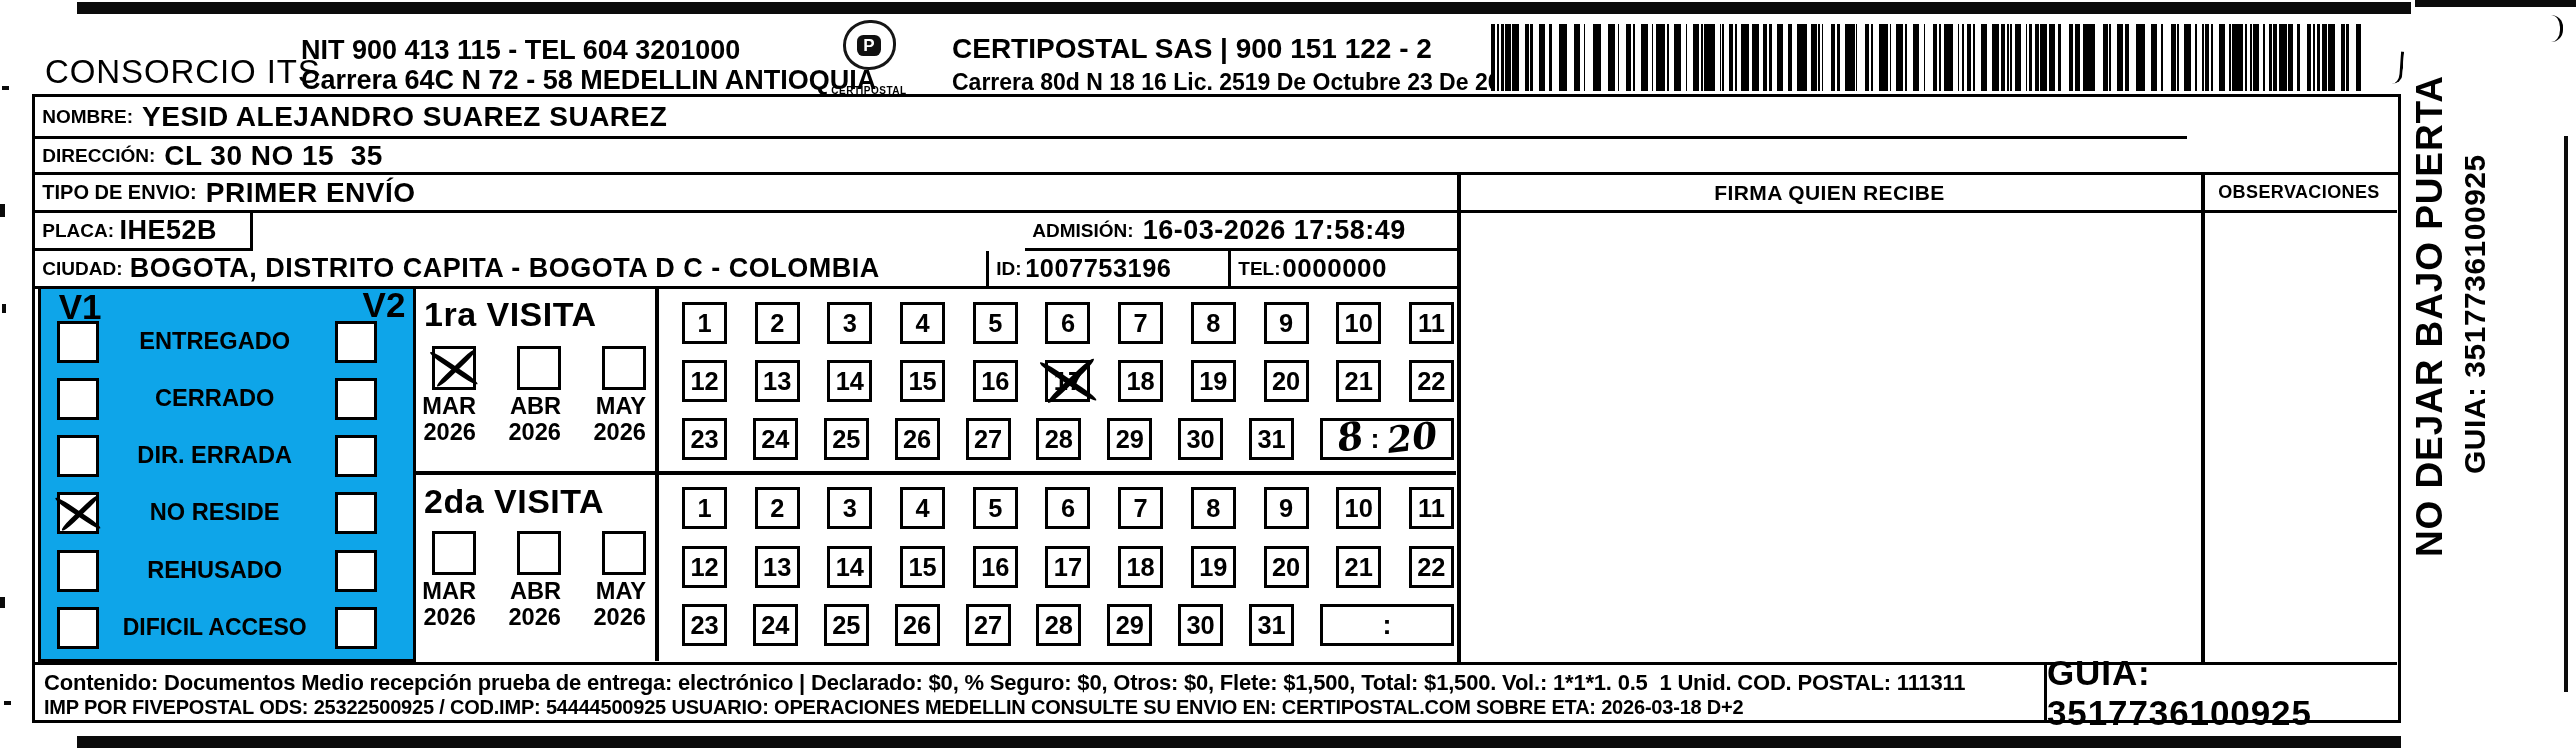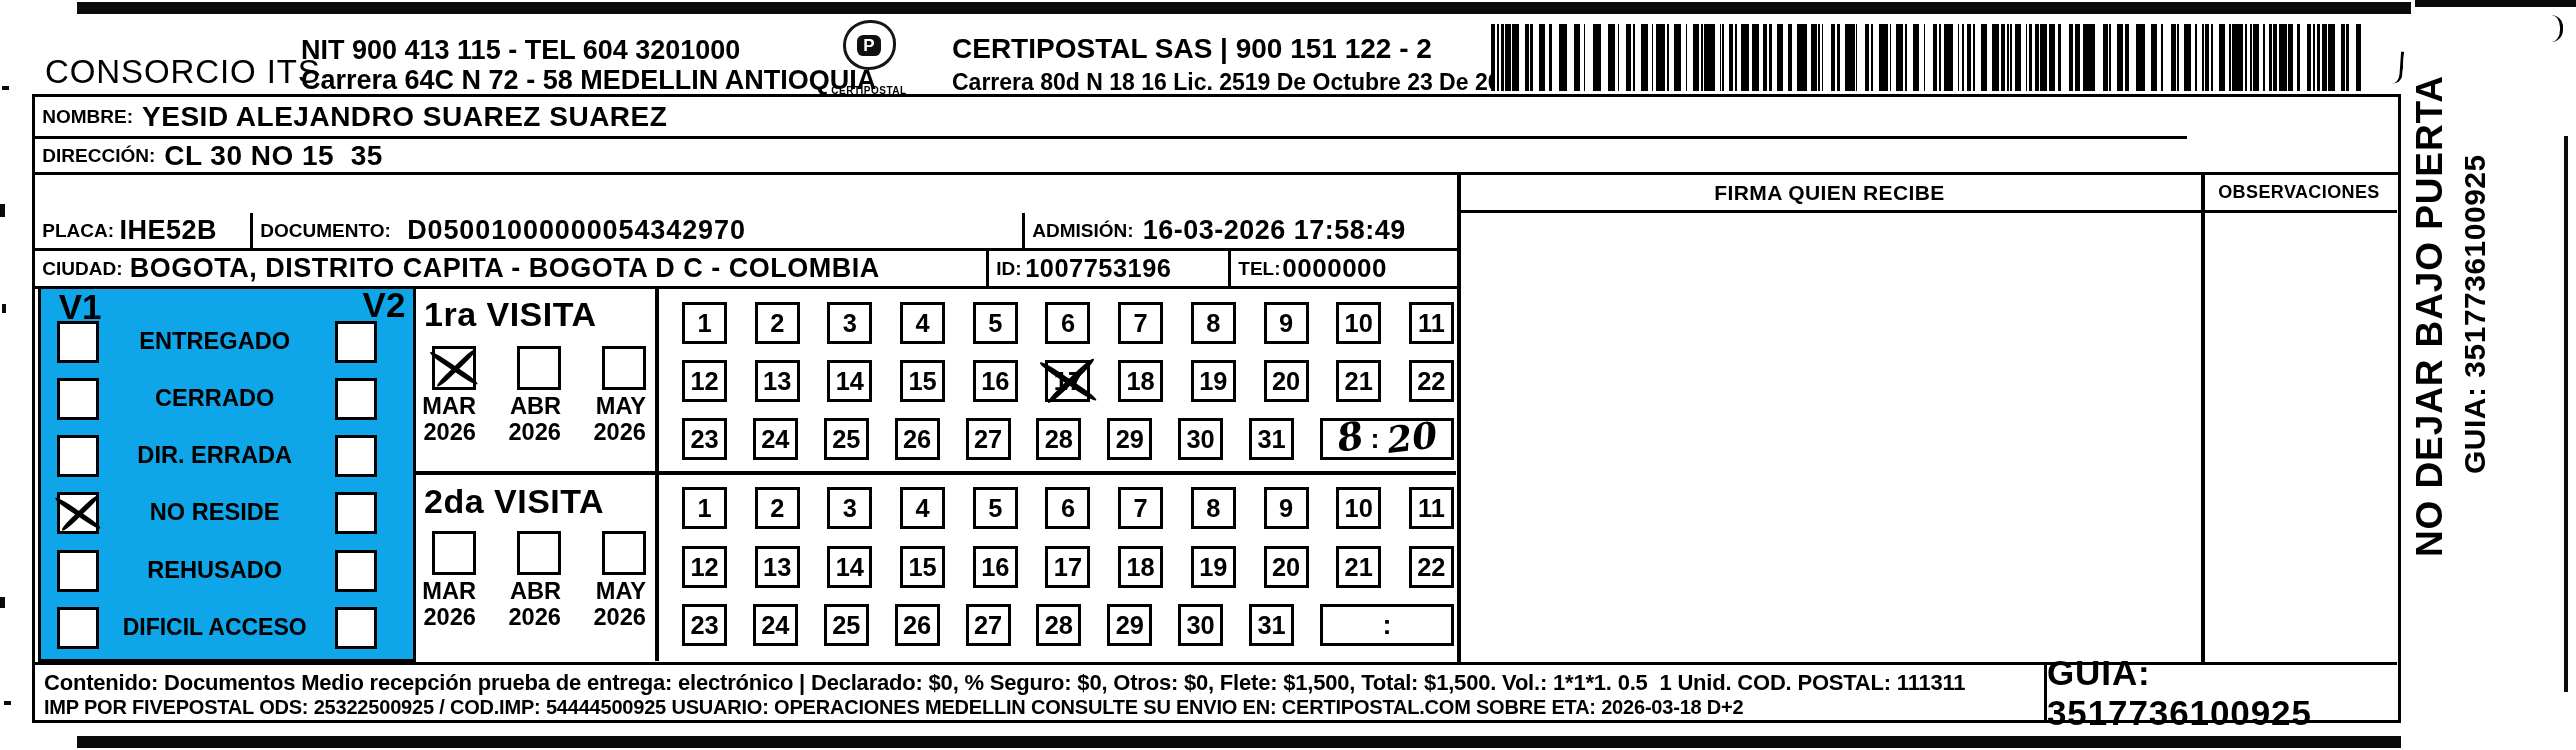--- a/index.html
+++ b/index.html
@@ -115,32 +115,32 @@
   <div class="tbl">
 
     <div class="cellrow" style="left:0;top:0;width:2152px;height:42px;">
       <div class="lv"><span class="flab">NOMBRE:</span><span class="fval big">YESID ALEJANDRO SUAREZ SUAREZ</span></div>
     </div>
 
     <div class="cellrow" style="left:0;top:42px;width:2363px;height:36px;">
       <div class="lv"><span class="flab">DIRECCIÓN:</span><span class="fval big">CL 30 NO 15  35</span></div>
     </div>
 
+    <div class="cellrow" style="left:0;top:78px;width:1422px;height:38px;">
+      <div class="lv"><span class="flab" style="font-size:20px;">TIPO DE ENVIO:</span><span class="fval big">PRIMER ENVÍO</span></div>
+    </div>
     <div class="cellrow" style="left:1422px;top:78px;width:745px;height:38px;">
       <div class="hdr">FIRMA QUIEN RECIBE</div>
     </div>
     <div class="cellrow" style="left:2166px;top:78px;width:196px;height:38px;">
       <div class="hdr" style="font-size:18px;">OBSERVACIONES</div>
     </div>
 
     <div class="cellrow br" style="left:0;top:116px;width:218px;height:38px;">
       <div class="lv" style="gap:5.4px;"><span class="flab">PLACA:</span><span class="fval">IHE52B</span></div>
-    </div>
-    <div class="cellrow br" style="left:218px;top:116px;width:772px;height:38px;">
-      <div class="lv" style="gap:16.3px;"><span class="flab">DOCUMENTO:</span><span class="fval" style="letter-spacing:0.9px;">D05001000000054342970</span></div>
     </div>
     <div class="cellrow" style="left:990px;top:116px;width:432px;height:38px;">
       <div class="lv" style="gap:9px;"><span class="flab">ADMISIÓN:</span><span class="fval">16-03-2026 17:58:49</span></div>
     </div>
 
     <div class="cellrow br" style="left:0;top:154px;width:954px;height:38px;">
       <div class="lv" style="gap:7.3px;"><span class="flab">CIUDAD:</span><span class="fval">BOGOTA, DISTRITO CAPITA - BOGOTA D C - COLOMBIA</span></div>
     </div>
     <div class="cellrow br" style="left:954px;top:154px;width:242px;height:38px;">
       <div class="lv" style="gap:3.6px;"><span class="flab">ID:</span><span class="fval" style="font-size:25.4px;">1007753196</span></div>

